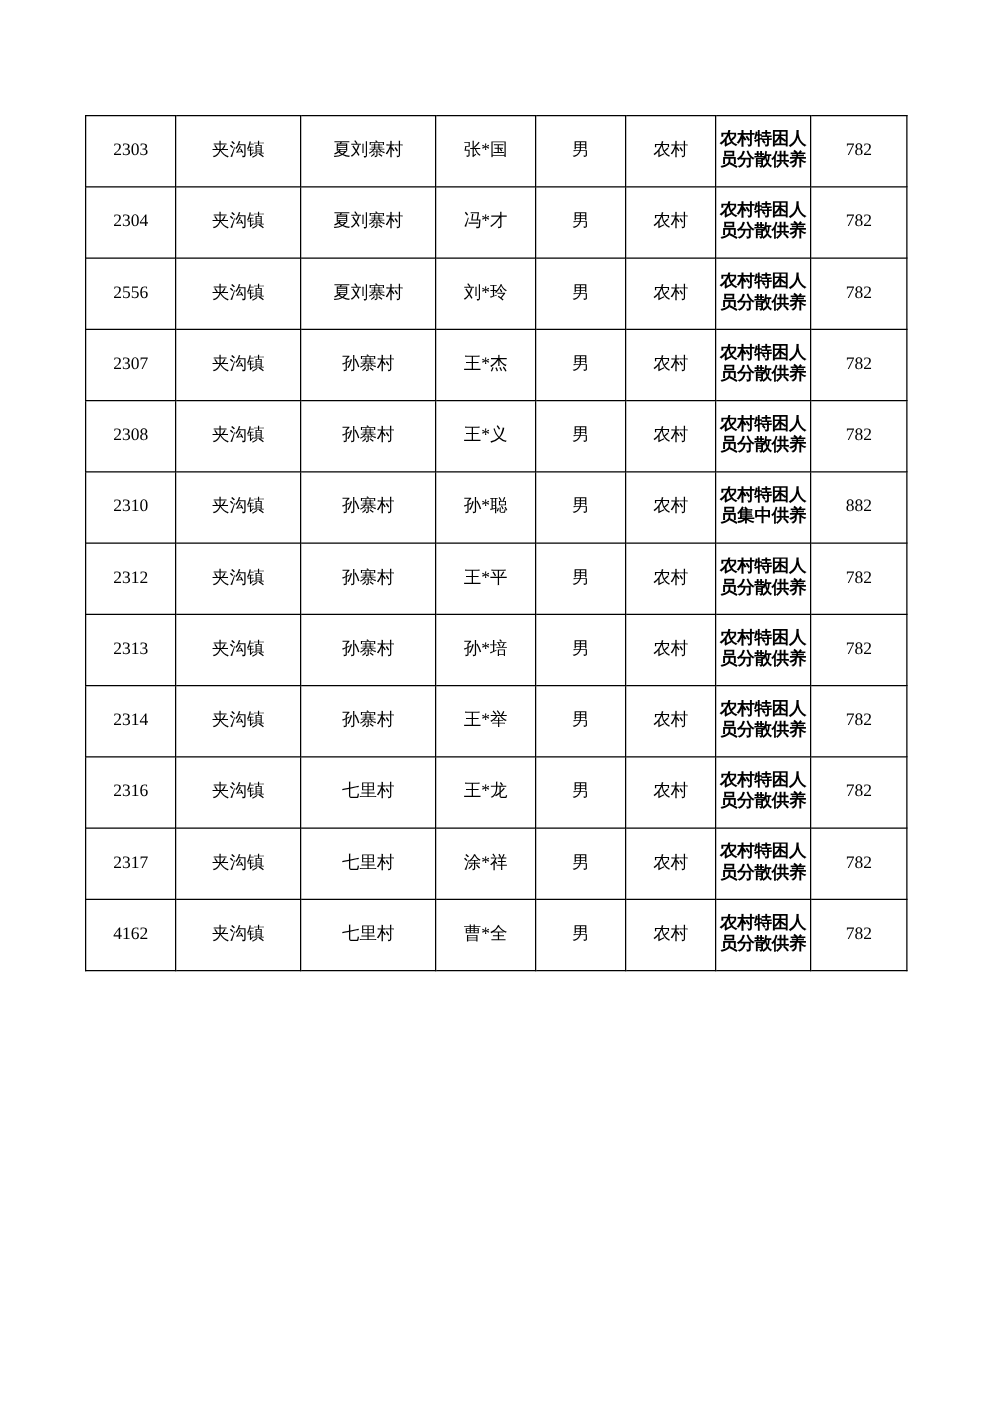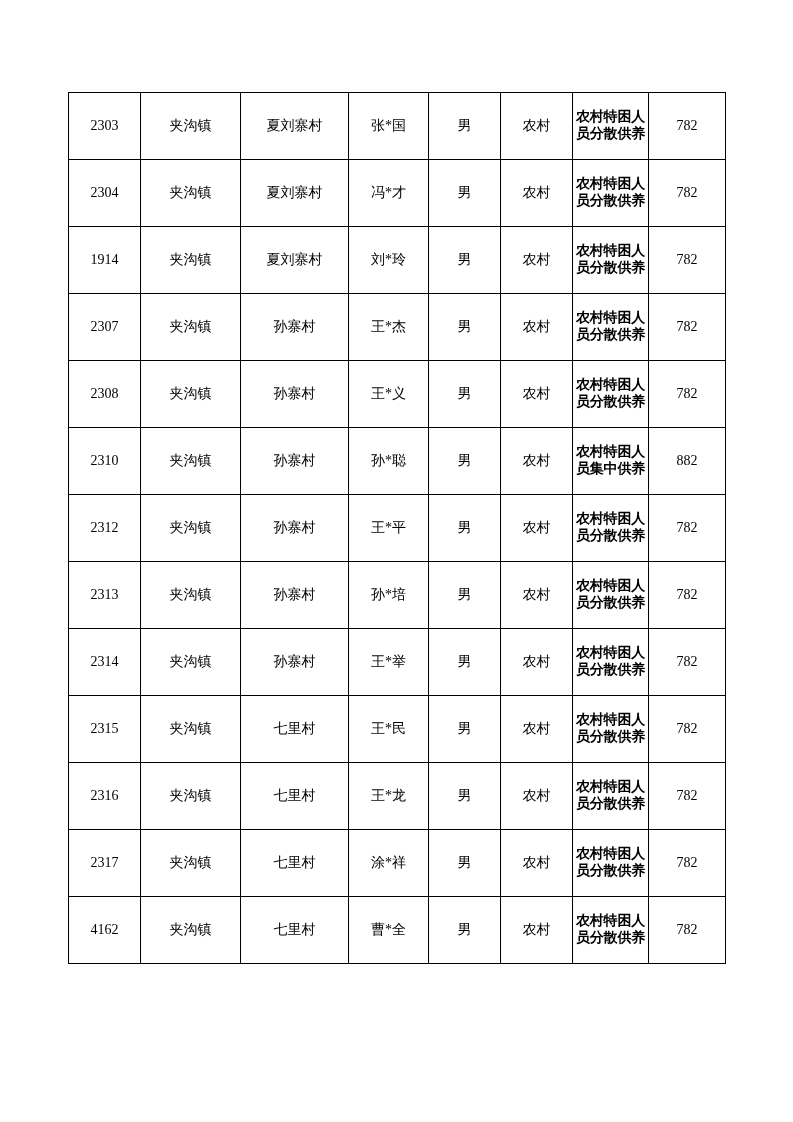--- a/index.html
+++ b/index.html
@@ -27,21 +27,21 @@
   }
   table.data-table td {
     border: 1px solid #000000;
     text-align: center;
     vertical-align: middle;
     font-size: 14px;
     line-height: 1.18;
     padding: 0 1px;
     overflow: hidden;
   }
-  tr.data-row { height: 67px; }
+  tr.data-row { height: 57px; }
   
   col.c-id    { width: 72px; }
   col.c-town  { width: 100px; }
   col.c-vil   { width: 108px; }
   col.c-name  { width: 80px; }
   col.c-sex   { width: 72px; }
   col.c-type  { width: 72px; }
   col.c-cat   { width: 76px; }
   col.c-amt   { width: 77px; }
 
@@ -95,21 +95,21 @@
           <td>夏刘寨村</td>
           <td>冯*才</td>
           <td>男</td>
           <td>农村</td>
           <td class="cat-cell">
             <span class="cat-inner">农村特困人员分散供养</span>
           </td>
           <td class="num">782</td>
         </tr>
         <tr class="data-row">
-          <td class="num">1914</td>
+          <td class="num">2556</td>
           <td>夹沟镇</td>
           <td>夏刘寨村</td>
           <td>刘*玲</td>
           <td>男</td>
           <td>农村</td>
           <td class="cat-cell">
             <span class="cat-inner">农村特困人员分散供养</span>
           </td>
           <td class="num">782</td>
         </tr>
@@ -171,32 +171,20 @@
           <td class="cat-cell">
             <span class="cat-inner">农村特困人员分散供养</span>
           </td>
           <td class="num">782</td>
         </tr>
         <tr class="data-row">
           <td class="num">2314</td>
           <td>夹沟镇</td>
           <td>孙寨村</td>
           <td>王*举</td>
-          <td>男</td>
-          <td>农村</td>
-          <td class="cat-cell">
-            <span class="cat-inner">农村特困人员分散供养</span>
-          </td>
-          <td class="num">782</td>
-        </tr>
-        <tr class="data-row">
-          <td class="num">2315</td>
-          <td>夹沟镇</td>
-          <td>七里村</td>
-          <td>王*民</td>
           <td>男</td>
           <td>农村</td>
           <td class="cat-cell">
             <span class="cat-inner">农村特困人员分散供养</span>
           </td>
           <td class="num">782</td>
         </tr>
         <tr class="data-row">
           <td class="num">2316</td>
           <td>夹沟镇</td>

